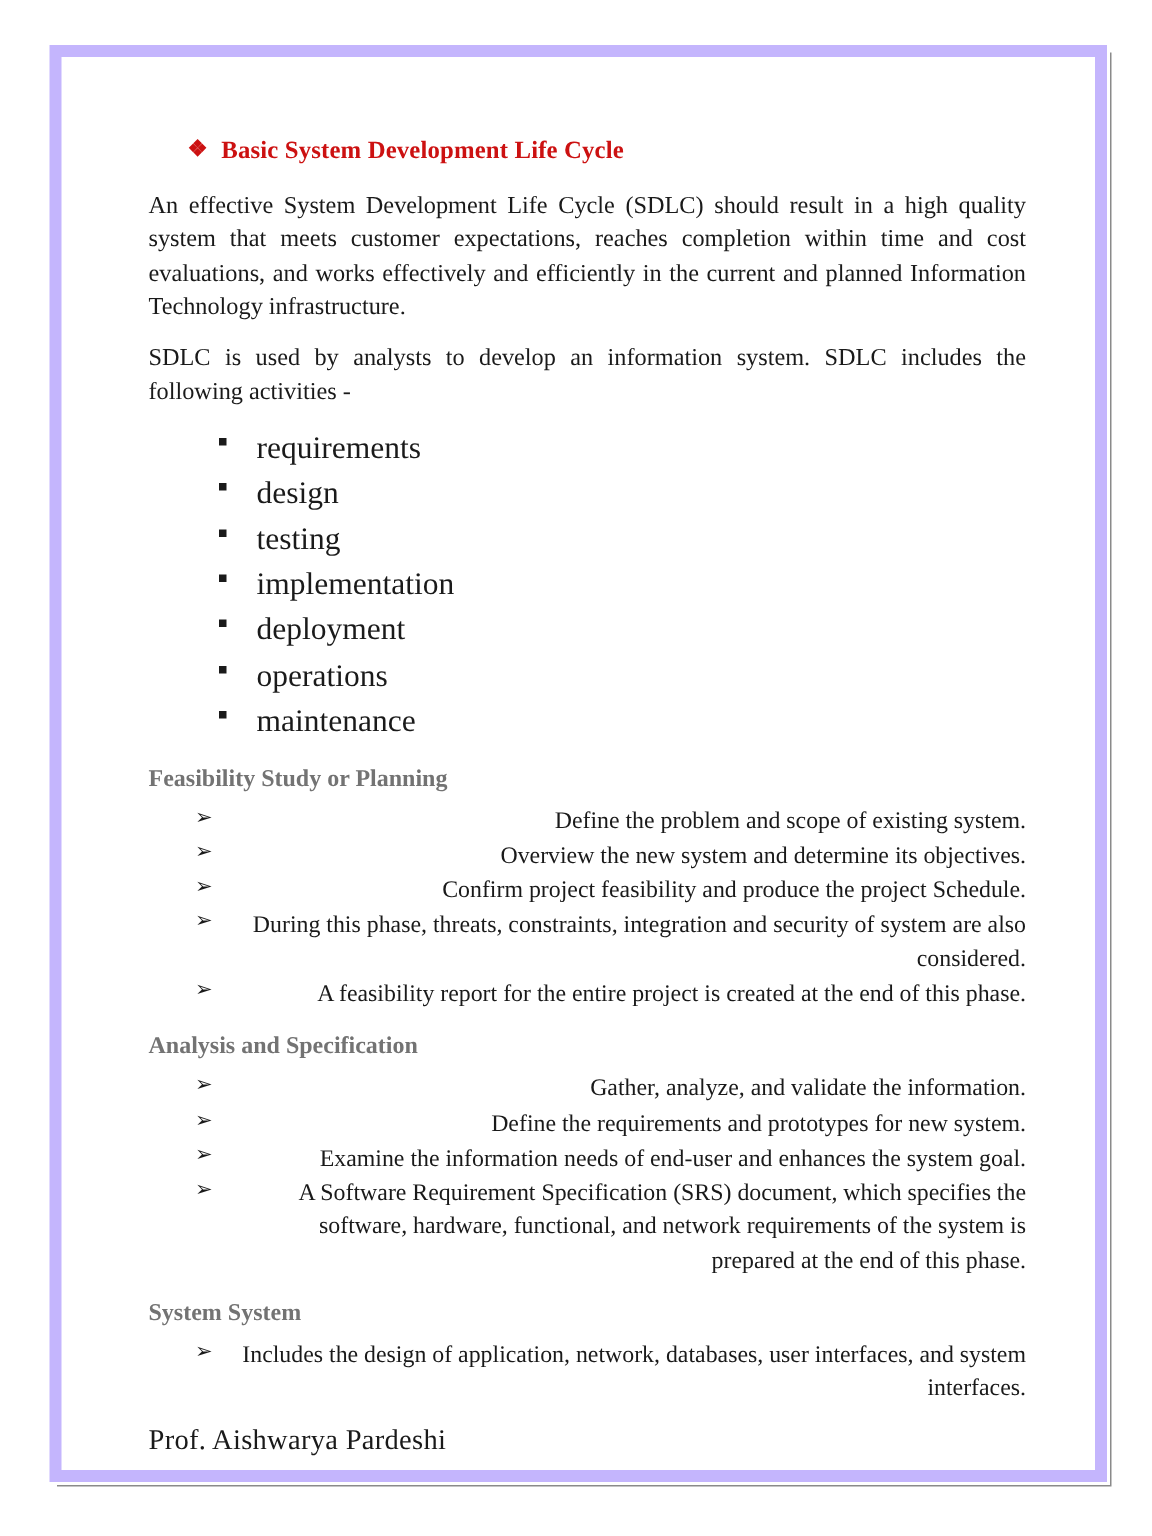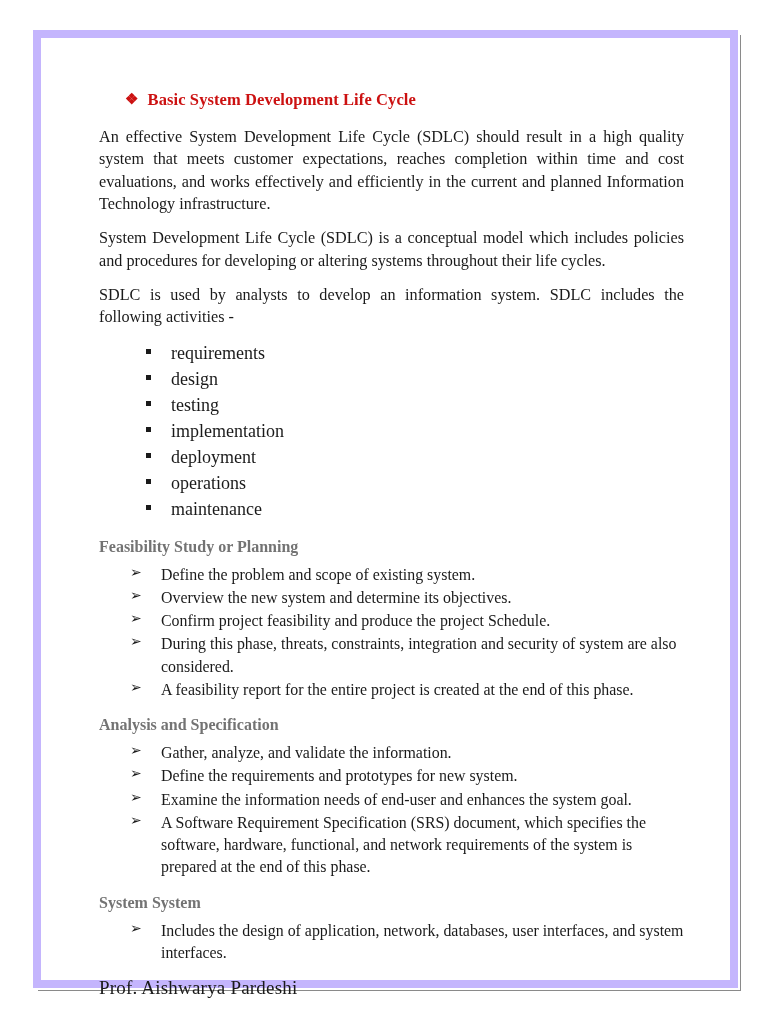--- a/index.html
+++ b/index.html
@@ -64,21 +64,21 @@
   }
   .para:last-of-type { margin-bottom: 12px; }
 
   
   ul.sq-list {
     list-style: none;
     margin: 10px 0 12px 0;
     padding: 0 0 0 45px;
   }
   ul.sq-list li {
-    font-size: 18px;
+    font-size: 21px;
     line-height: 1.42;
     position: relative;
     padding-left: 27px;
     margin-bottom: 0.5px;
   }
   ul.sq-list li::before {
     content: "";
     position: absolute;
     left: 2px;
     top: 8px;
@@ -94,20 +94,21 @@
     font-size: 16px;
     line-height: 1.25;
     margin: 14px 0 7px 0;
   }
 
   
   ul.arrow-list {
     list-style: none;
     margin: 0 0 13px 0;
     padding: 0 0 0 31px;
+    text-align: right;
   }
   ul.arrow-list li {
     font-size: 15.9px;
     line-height: 1.4;
     position: relative;
     padding-left: 31px;
     margin-bottom: 1px;
   }
   ul.arrow-list li::before {
     content: "\27A2";
@@ -132,21 +133,20 @@
 <body>
 
 <div class="page-frame">
   <div class="page-inner">
 
     <div class="doc-title">
       <span class="tbullet">❖</span><span>Basic System Development Life Cycle</span>
     </div>
 
     <p class="para">An effective System Development Life Cycle (SDLC) should result in a high quality system that meets customer expectations, reaches completion within time and cost evaluations, and works effectively and efficiently in the current and planned Information Technology infrastructure.</p>
-    <p class="para">System Development Life Cycle (SDLC) is a conceptual model which includes policies and procedures for developing or altering systems throughout their life cycles.</p>
     <p class="para">SDLC is used by analysts to develop an information system. SDLC includes the following activities -</p>
 
     <ul class="sq-list">
       <li>requirements</li>
       <li>design</li>
       <li>testing</li>
       <li>implementation</li>
       <li>deployment</li>
       <li>operations</li>
       <li>maintenance</li>

